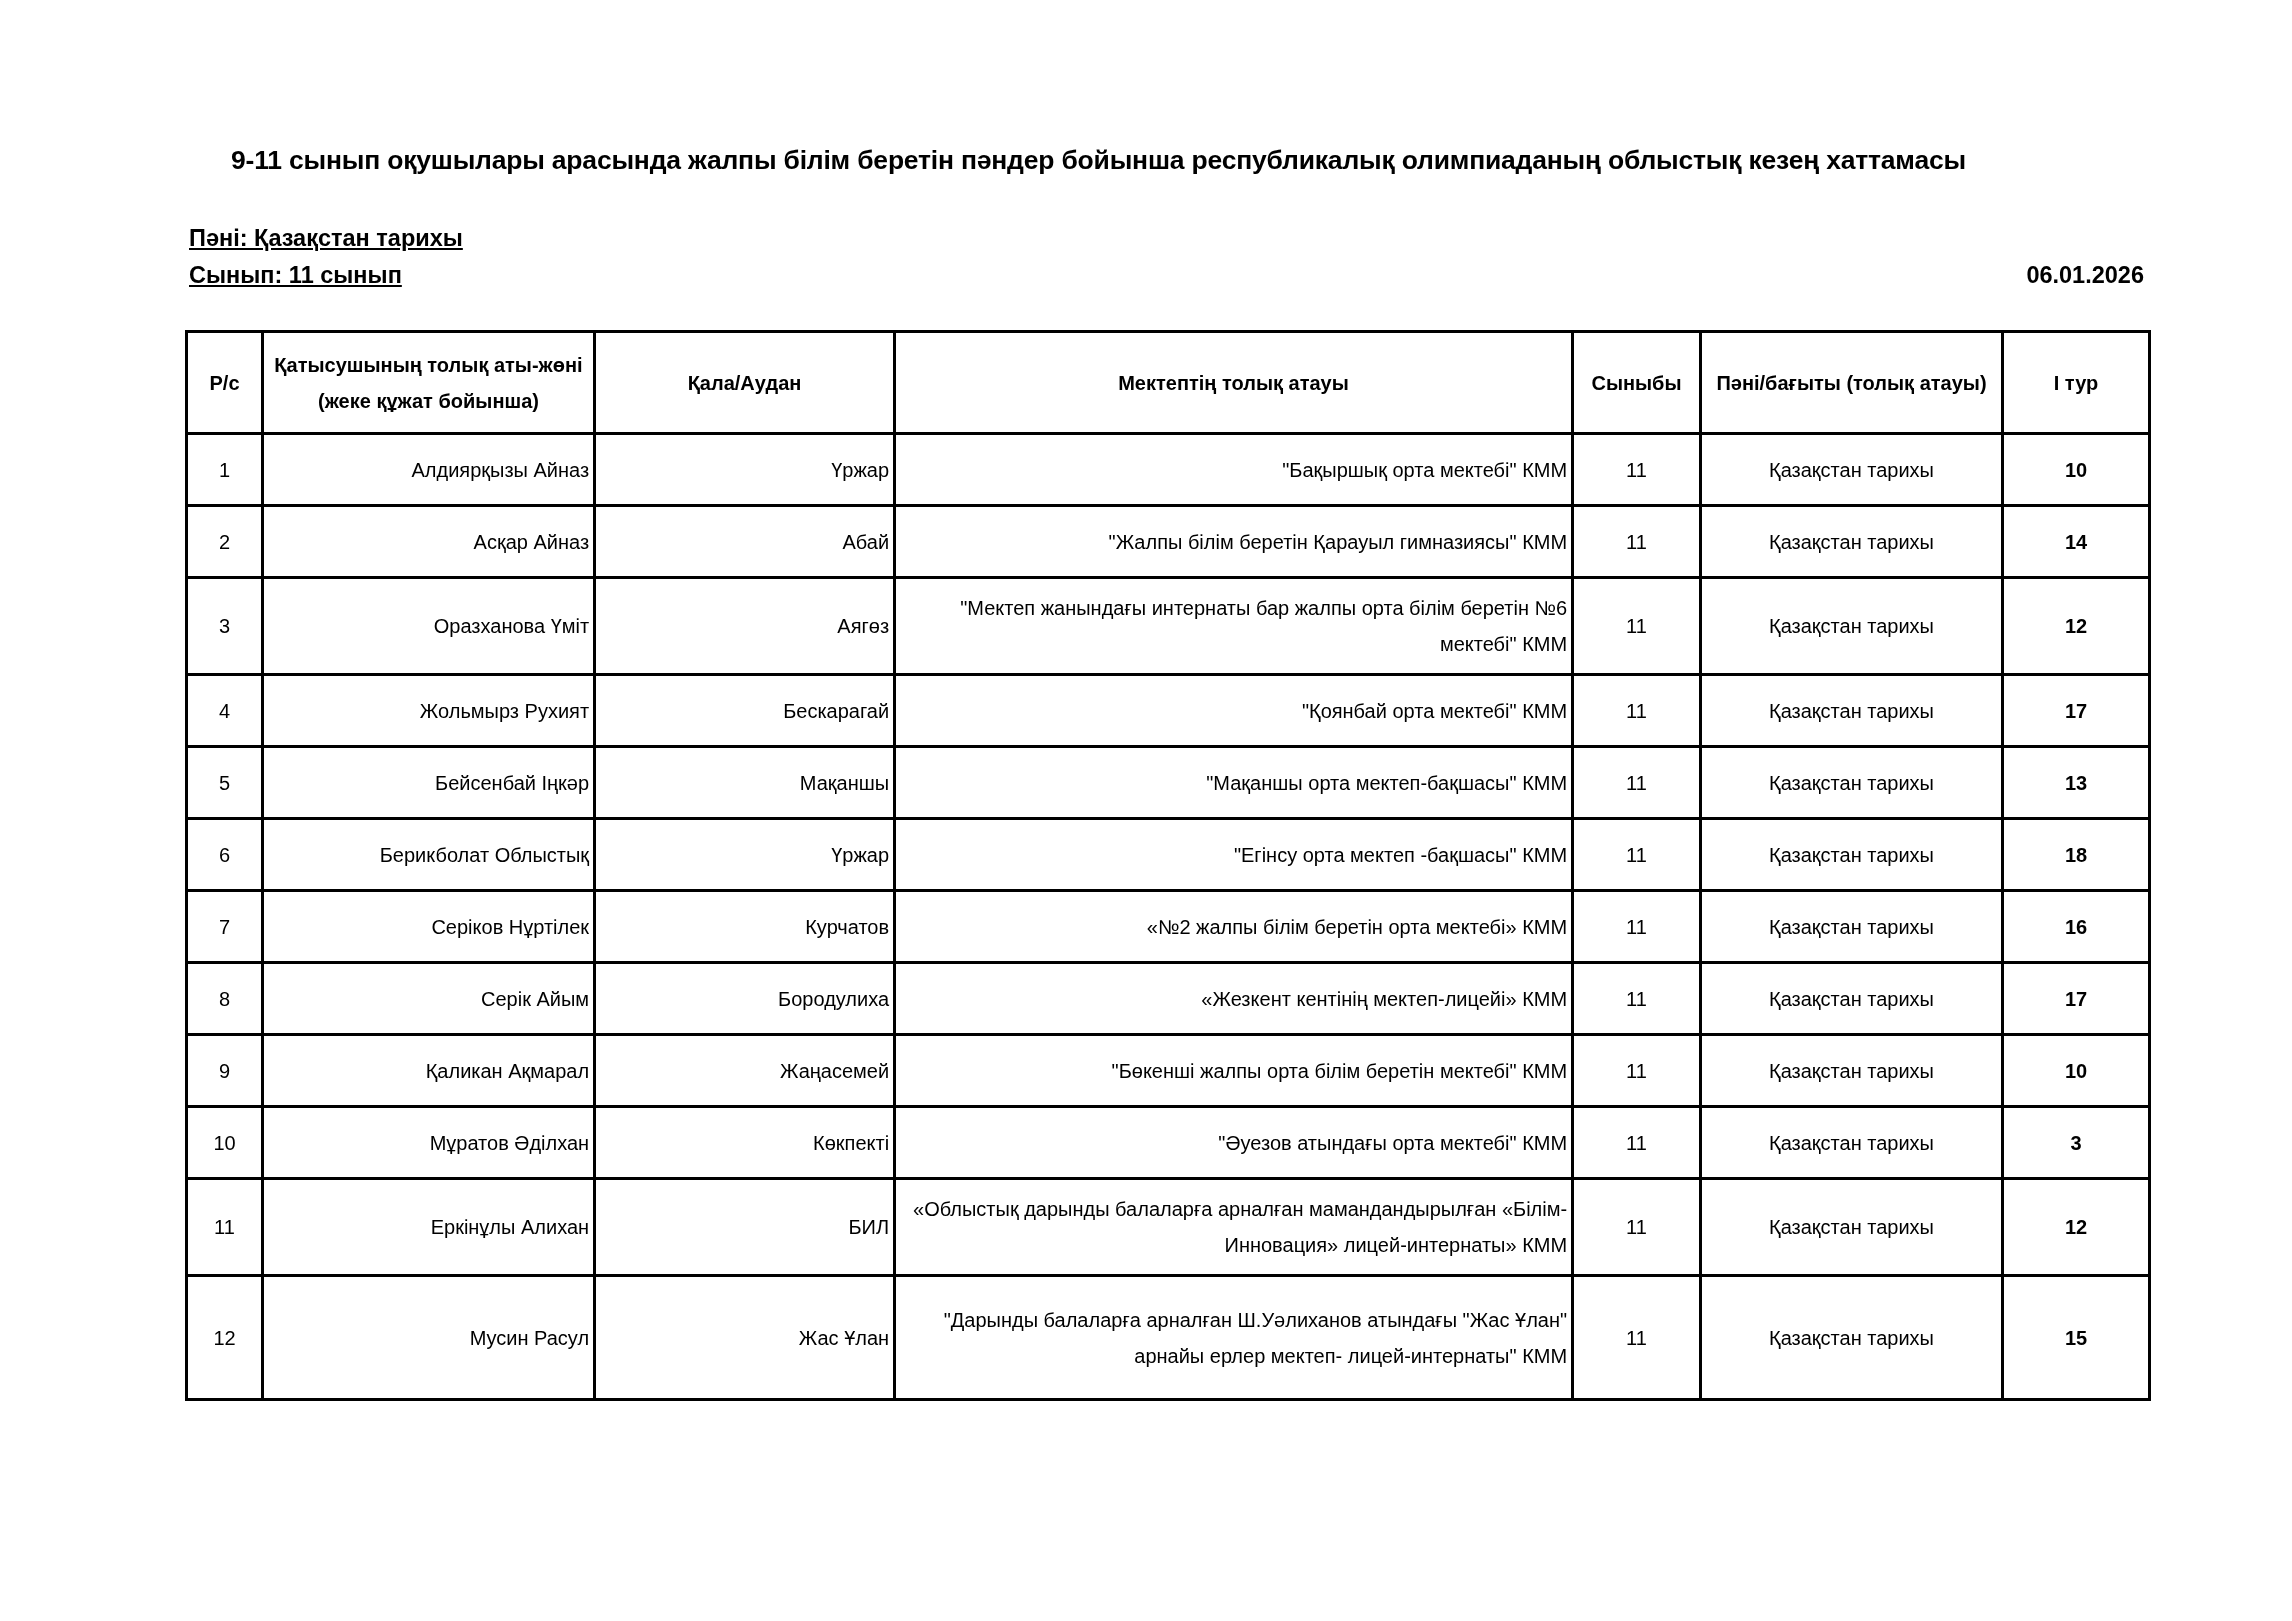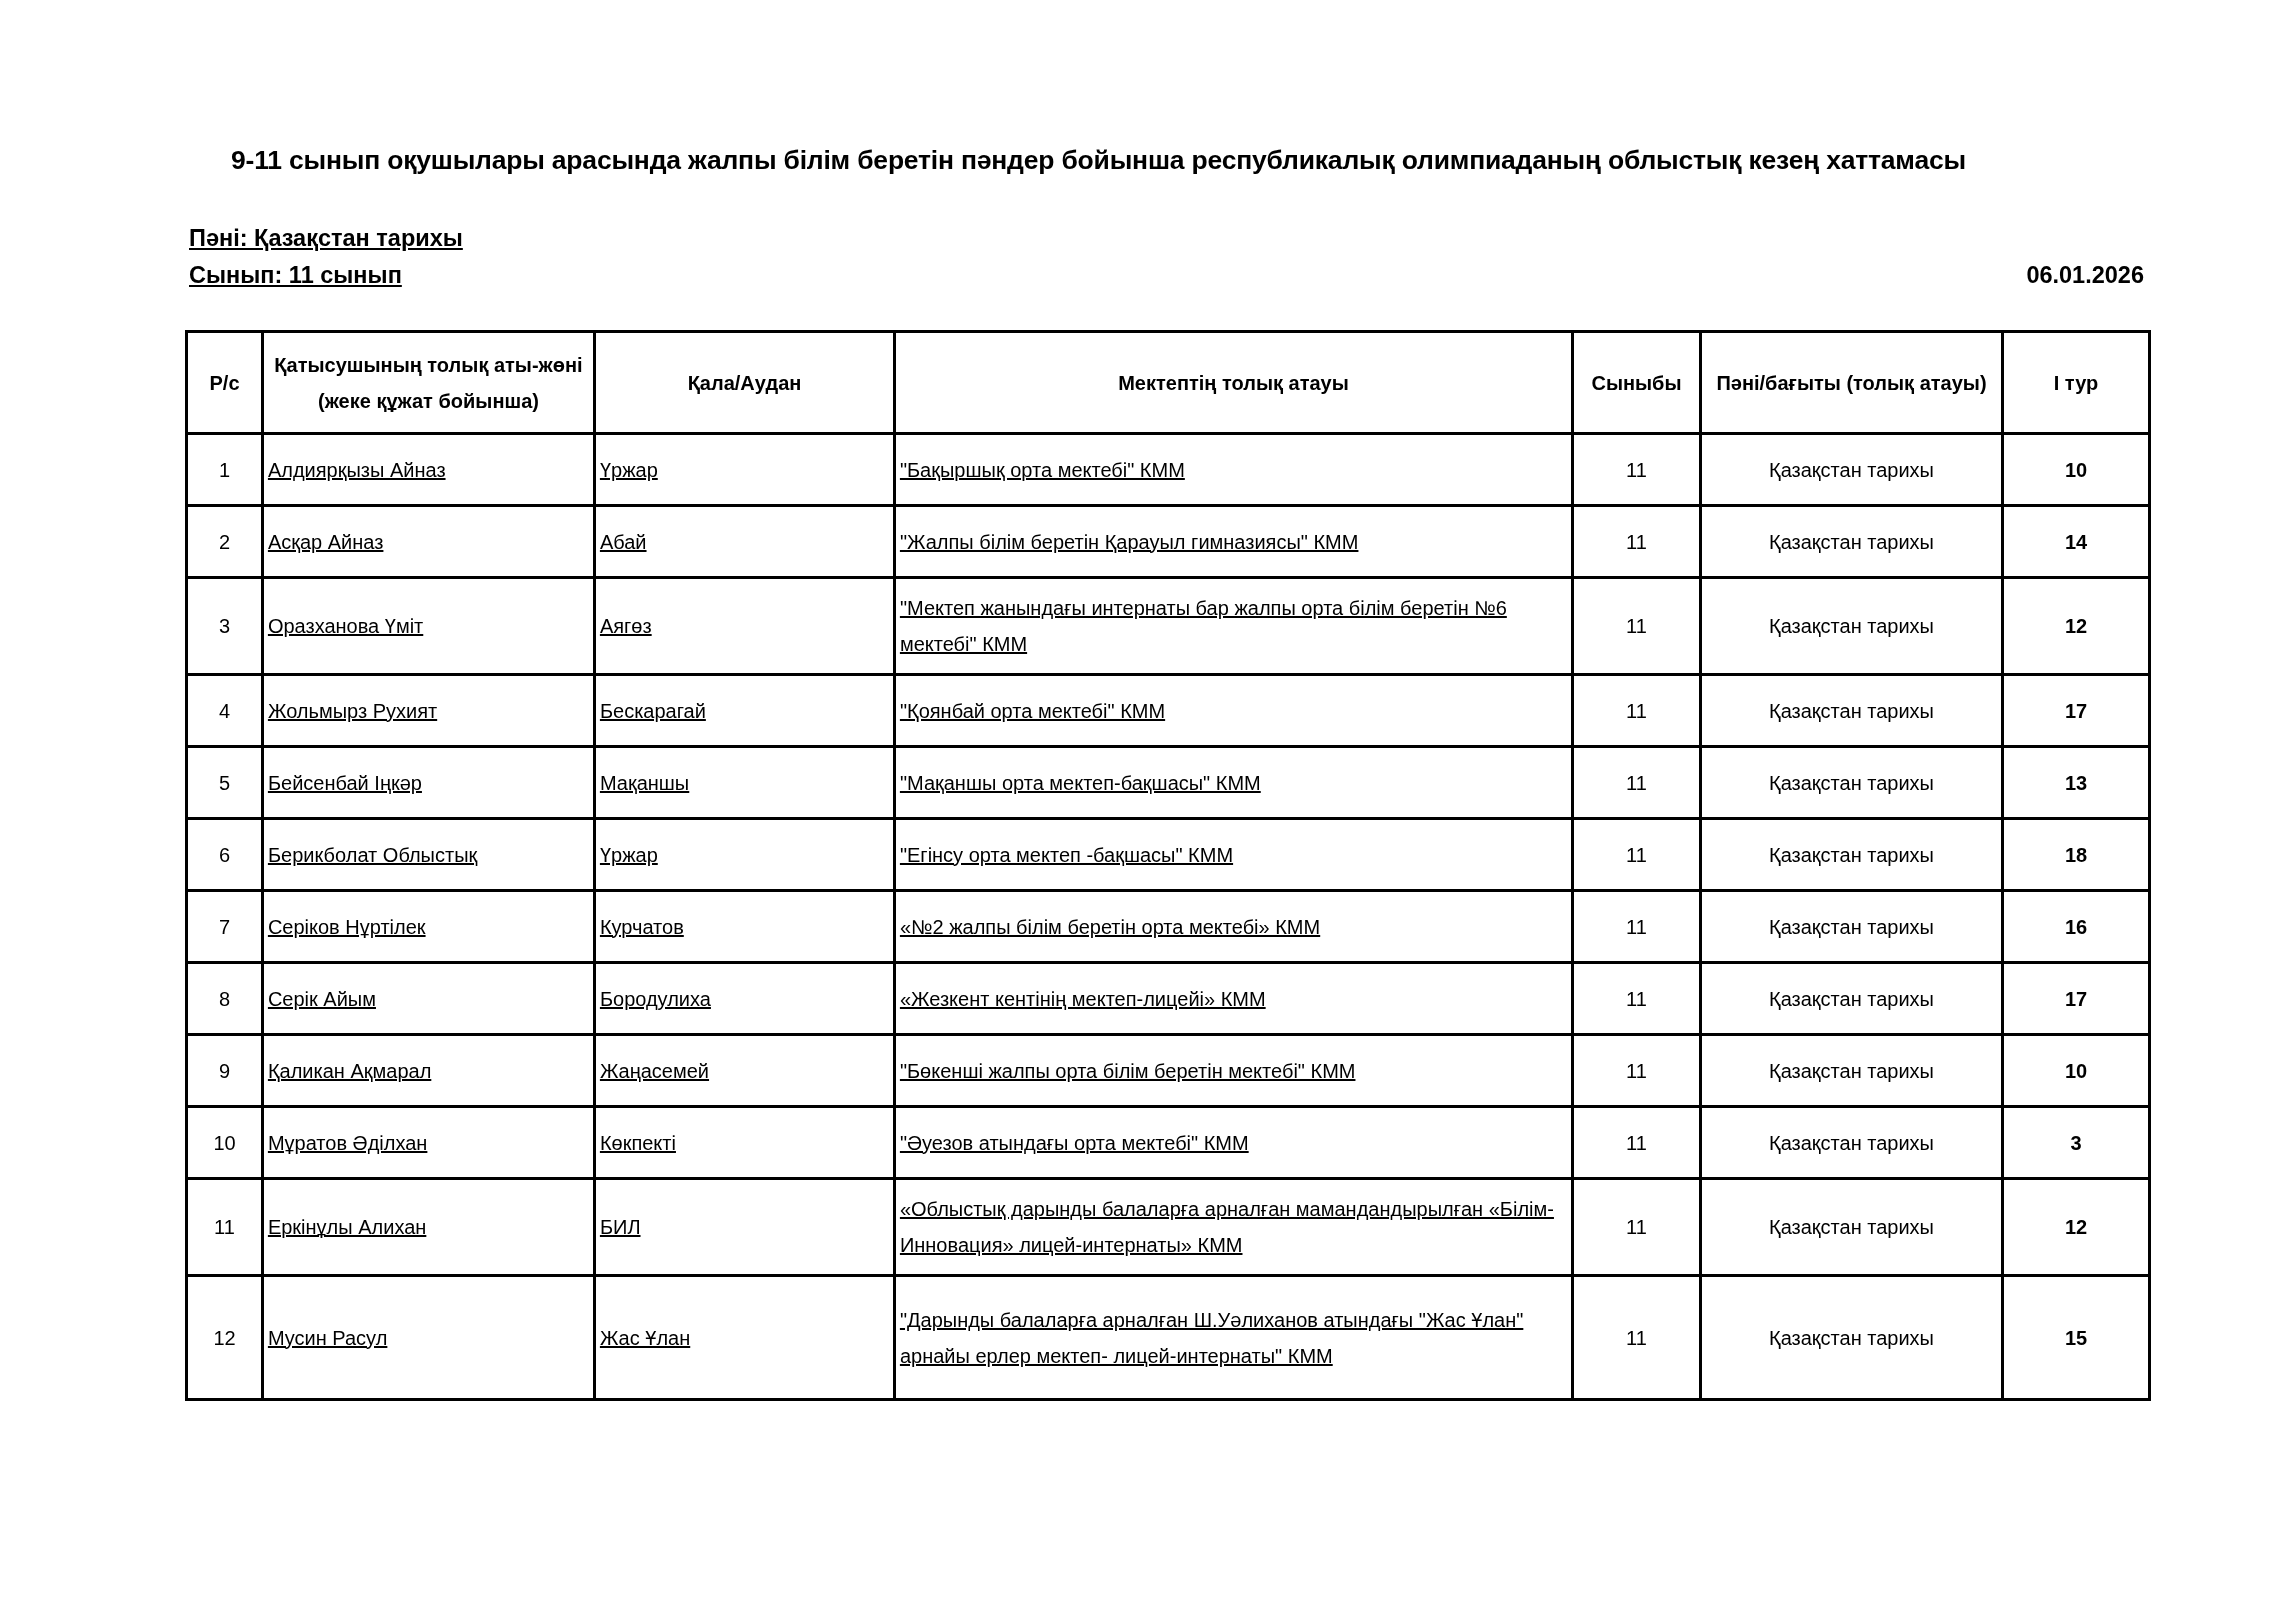--- a/index.html
+++ b/index.html
@@ -14,21 +14,21 @@
 
   table.results { position:absolute; left:185px; top:330px; width:1964px;
                   border-collapse:collapse; table-layout:fixed; font-size:20px; }
   table.results td, table.results th { border:3.9px solid #000; padding:0 3.9px; line-height:36px; }
   table.results th { font-weight:bold; text-align:center; height:99px; }
   table.results td { height:69px; }
   table.results tr.tall3 td { height:94px; }
   table.results tr.tall4 td { height:121px; }
   td.num, td.grade, td.subj, td.score { text-align:center; }
   td.score { font-weight:bold; }
-  td.name, td.city, td.school { text-align:left;text-decoration:underline; }
+  td.name, td.city, td.school { text-align:right; }
 </style>
 </head>
 <body>
 
 <div class="title">9-11 сынып оқушылары арасында жалпы білім беретін пәндер бойынша республикалық олимпиаданың облыстық кезең хаттамасы</div>
 <div class="meta subject">Пәні: Қазақстан тарихы</div>
 <div class="meta grade">Сынып: 11 сынып</div>
 <div class="date">06.01.2026</div>
 
 <table class="results">

